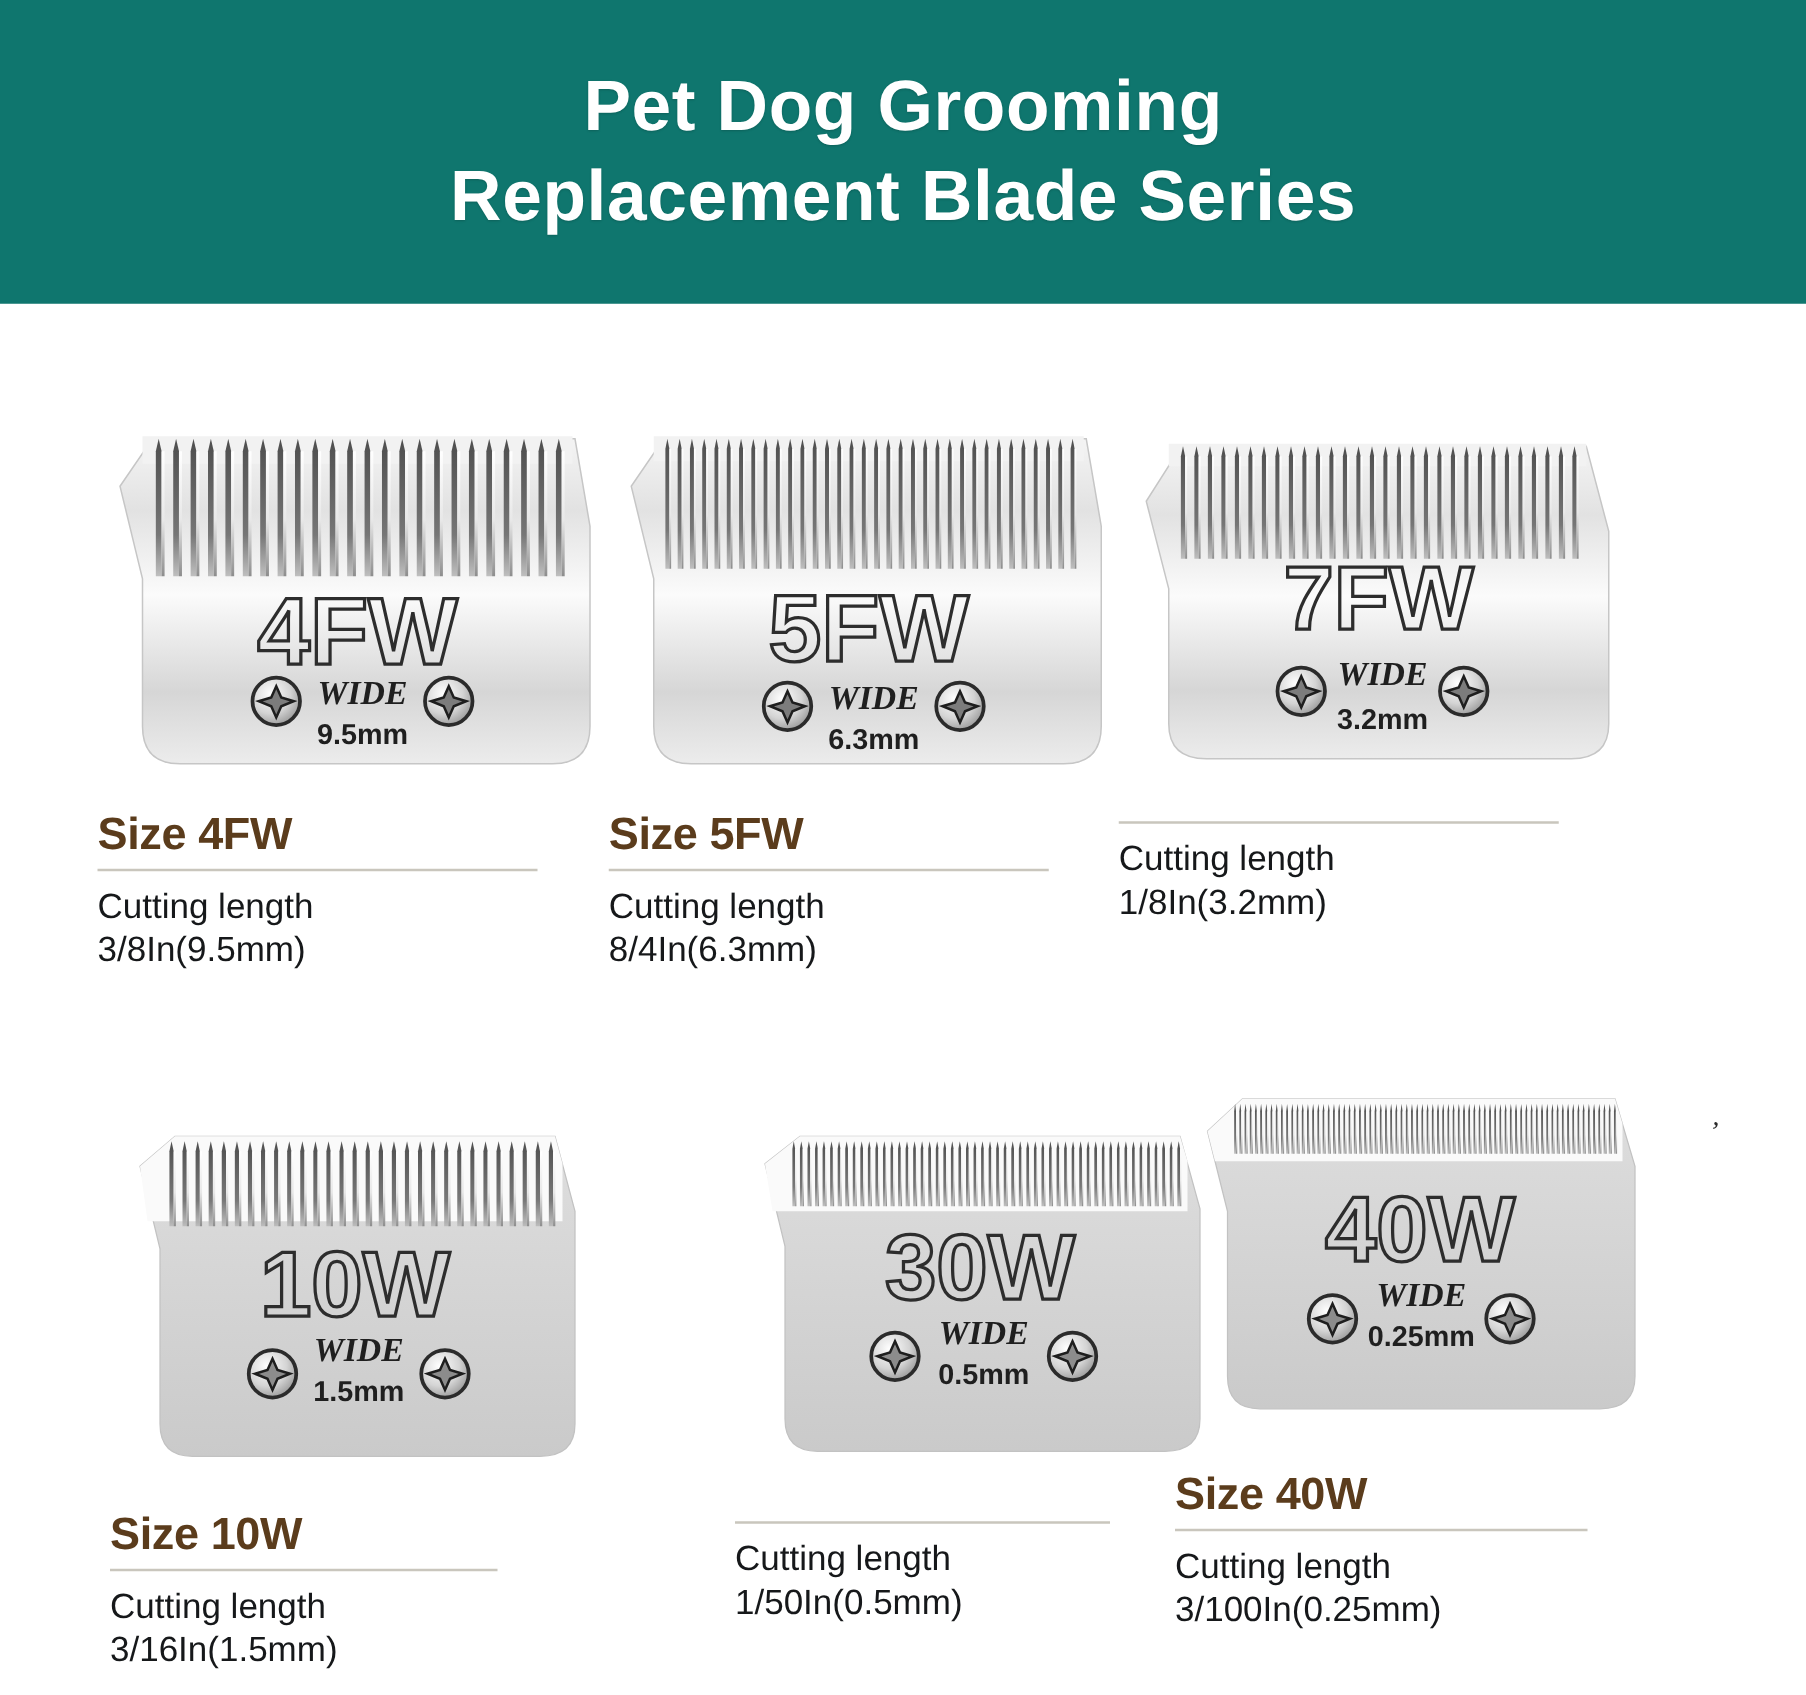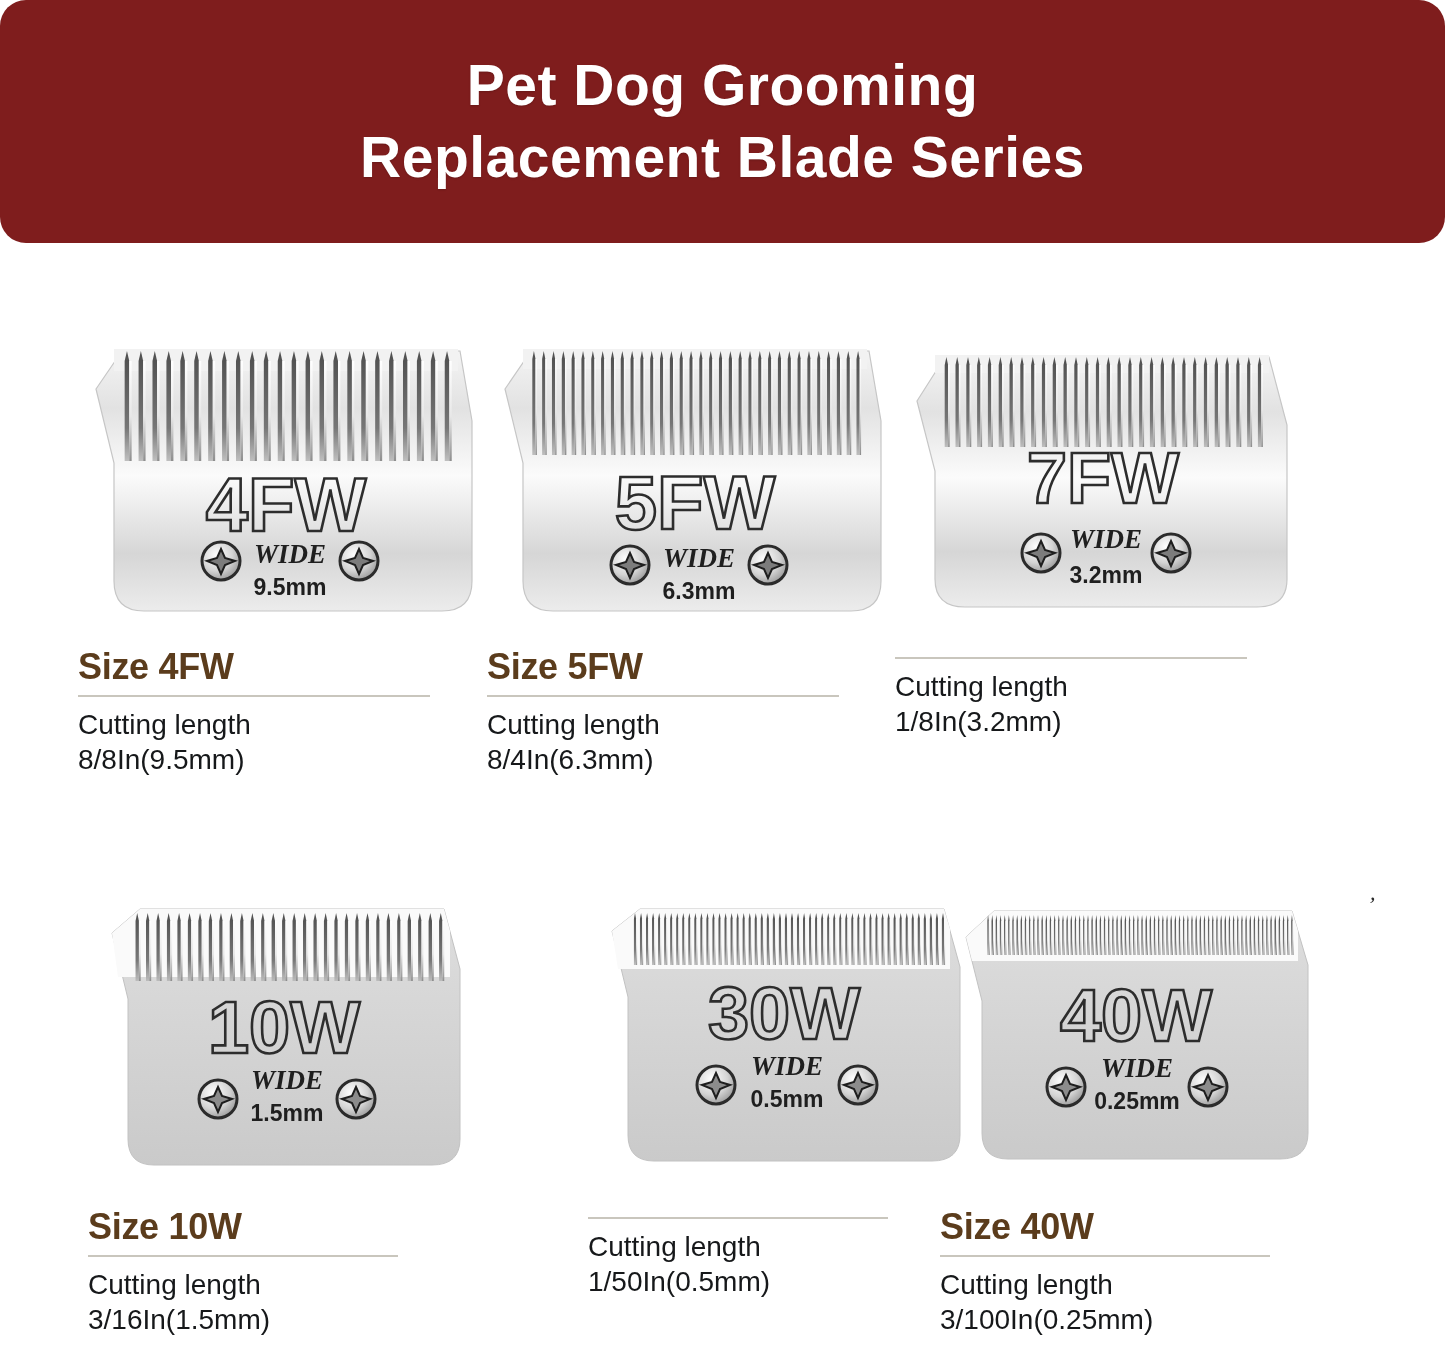--- a/index.html
+++ b/index.html
@@ -7,22 +7,22 @@
     width:1445px;height:1356px;
     background:#ffffff;
     font-family:"Liberation Sans", sans-serif;
     overflow:hidden;
     position:relative;
   }
 
   
   .banner{
     position:absolute;left:0;top:0;width:1445px;height:243px;
-    background:#7f1d1d;
-    display:flex;align-items:center;justify-content:center;border-radius:26px;
+    background:#0f766e;
+    display:flex;align-items:center;justify-content:center;
   }
   .banner-title{
     color:#ffffff;
     font-family:"Liberation Sans", sans-serif;
     font-weight:bold;
     font-size:57px;
     line-height:1.25;
     text-align:center;
     letter-spacing:0.5px;
     text-shadow:0 1px 2px rgba(0,0,0,.18);
@@ -33,21 +33,21 @@
   .grid{
     position:absolute;left:0;top:243px;width:1445px;height:1113px;
   }
   .card{ position:absolute; }
 
   .card.c0{ left:78px;  top:100px; width:420px; }
   .card.c1{ left:487px; top:100px; width:420px; }
   .card.c2{ left:895px; top:100px; width:420px; }
   .card.c3{ left:88px;  top:660px; width:420px; }
   .card.c4{ left:540px; top:660px; width:420px;margin-left:48px; }
-  .card.c5{ left:940px; top:660px; width:420px; }
+  .card.c5{ left:940px; top:628px; width:420px; }
 
   
   .blade-wrap{ position:relative; height:305px; }
   .blade{ position:absolute; left:0; top:0; }
 
   
   .info{ position:relative; }
   .size-title{
     font-family:"Liberation Sans", sans-serif;
     font-weight:bold;
@@ -187,21 +187,21 @@
           <path d="M281 206 L285 215 L295 218 L285 222 L281 231 L277 222 L267 218 L277 215 Z" fill="#7c7c7c" stroke="#1e1e1e" stroke-width="2"></path>
         </g>
         <text x="212" y="220" text-anchor="middle" font-family="Liberation Serif, serif" font-style="italic" font-size="27" font-weight="bold" fill="#1f1f1f">WIDE</text>
         <text x="212" y="252" text-anchor="middle" font-family="Liberation Sans, sans-serif" font-size="23" font-weight="bold" fill="#1f1f1f">9.5mm</text>
       </svg>
     </div>
     <div class="info">
       <div class="size-title">Size 4FW</div>
       <div class="rule w0"></div>
       <div class="cut-label">Cutting length</div>
-      <div class="cut-value">8/8In(9.5mm)</div>
+      <div class="cut-value">3/8In(9.5mm)</div>
     </div>
   </div>
 
   <div class="card c1">
     <div class="blade-wrap">
       <svg class="blade" width="400" height="300" viewBox="0 0 400 300">
         <path d="M18 46 L44 8 L382 8 L394 78 L394 238 Q394 268 364 268 L66 268 Q36 268 36 238 L36 120 Z" fill="url(#body0)" stroke="#c6c6c6" stroke-width="1.2"></path>
         <rect x="36" y="6" width="344" height="20" fill="#f2f2f2"></rect>
         <g id="t1">
             <path d="M45.311764705882354 16 L46.911764705882355 8 L48.51176470588236 16 L48.51176470588236 112 L45.311764705882354 112 Z" fill="url(#gap0)" opacity="0.9"></path>

